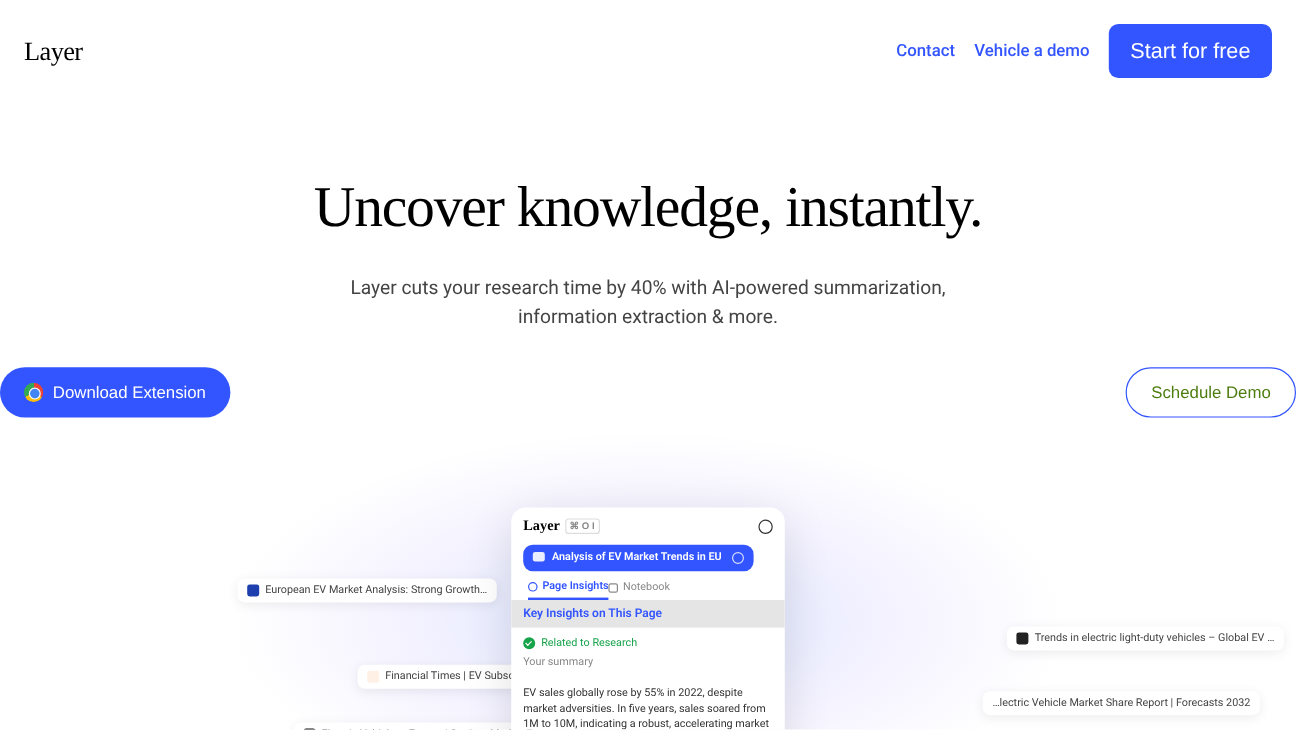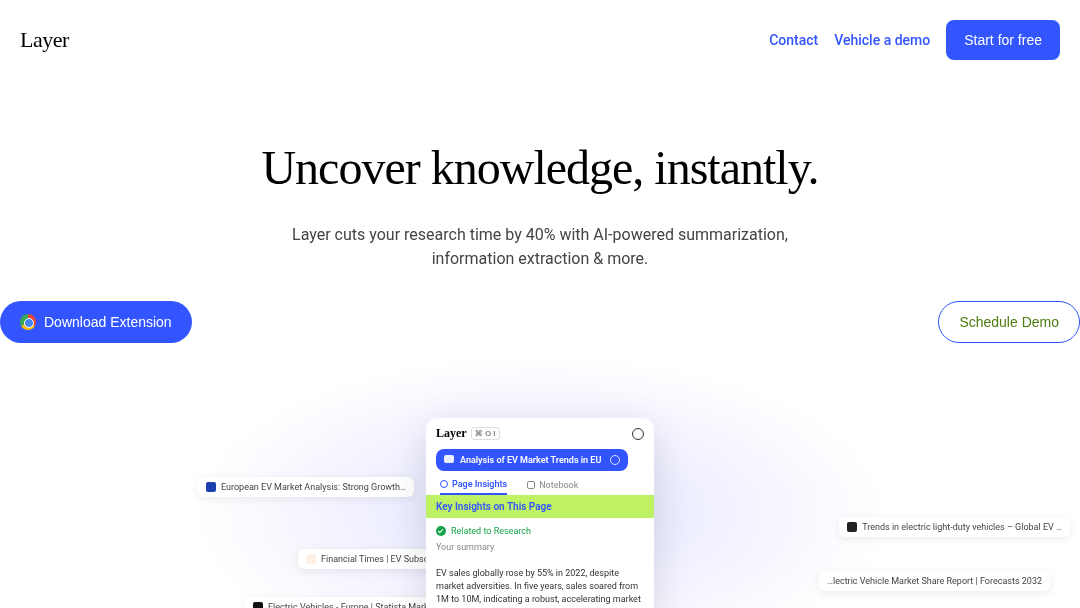--- a/index.html
+++ b/index.html
@@ -33,21 +33,21 @@
       font-size: 14px;
       text-decoration: none;
       font-weight: 500;
     }
     .cta-btn {
       background: #3355ff;
       color: #fff;
       border: none;
       padding: 12px 18px;
       border-radius: 8px;
-      font-size: 14px;
+      font-size: 18px;
       font-weight: 500;
       cursor: pointer;
     }
     .hero {
       text-align: center;
       margin-top: 60px;
     }
     .hero-title {
       font-size: 48px;
       font-weight: 500;
@@ -181,21 +181,20 @@
       margin-left: auto;
       width: 10px;
       height: 10px;
       border: 1.5px solid #fff;
       border-radius: 50%;
       opacity: 0.8;
     }
     .tabs {
       display: flex;
       padding: 0 14px;
-      gap: 20px;
       font-size: 9px;
       color: #888;
     }
     .tab {
       display: flex;
       align-items: center;
       gap: 4px;
       padding-bottom: 4px;
     }
     .tab.active {
@@ -203,21 +202,21 @@
       border-bottom: 2px solid #3355ff;
       font-weight: 600;
     }
     .tab-icon {
       width: 8px;
       height: 8px;
       border: 1px solid currentColor;
       border-radius: 2px;
     }
     .highlight-bar {
-      background: #bef264;
+      background: #e5e5e5;
       color: #3355ff;
       font-size: 10px;
       font-weight: 600;
       padding: 6px 10px;
     }
     .content {
       padding: 8px 10px;
     }
     .related {
       display: flex;

